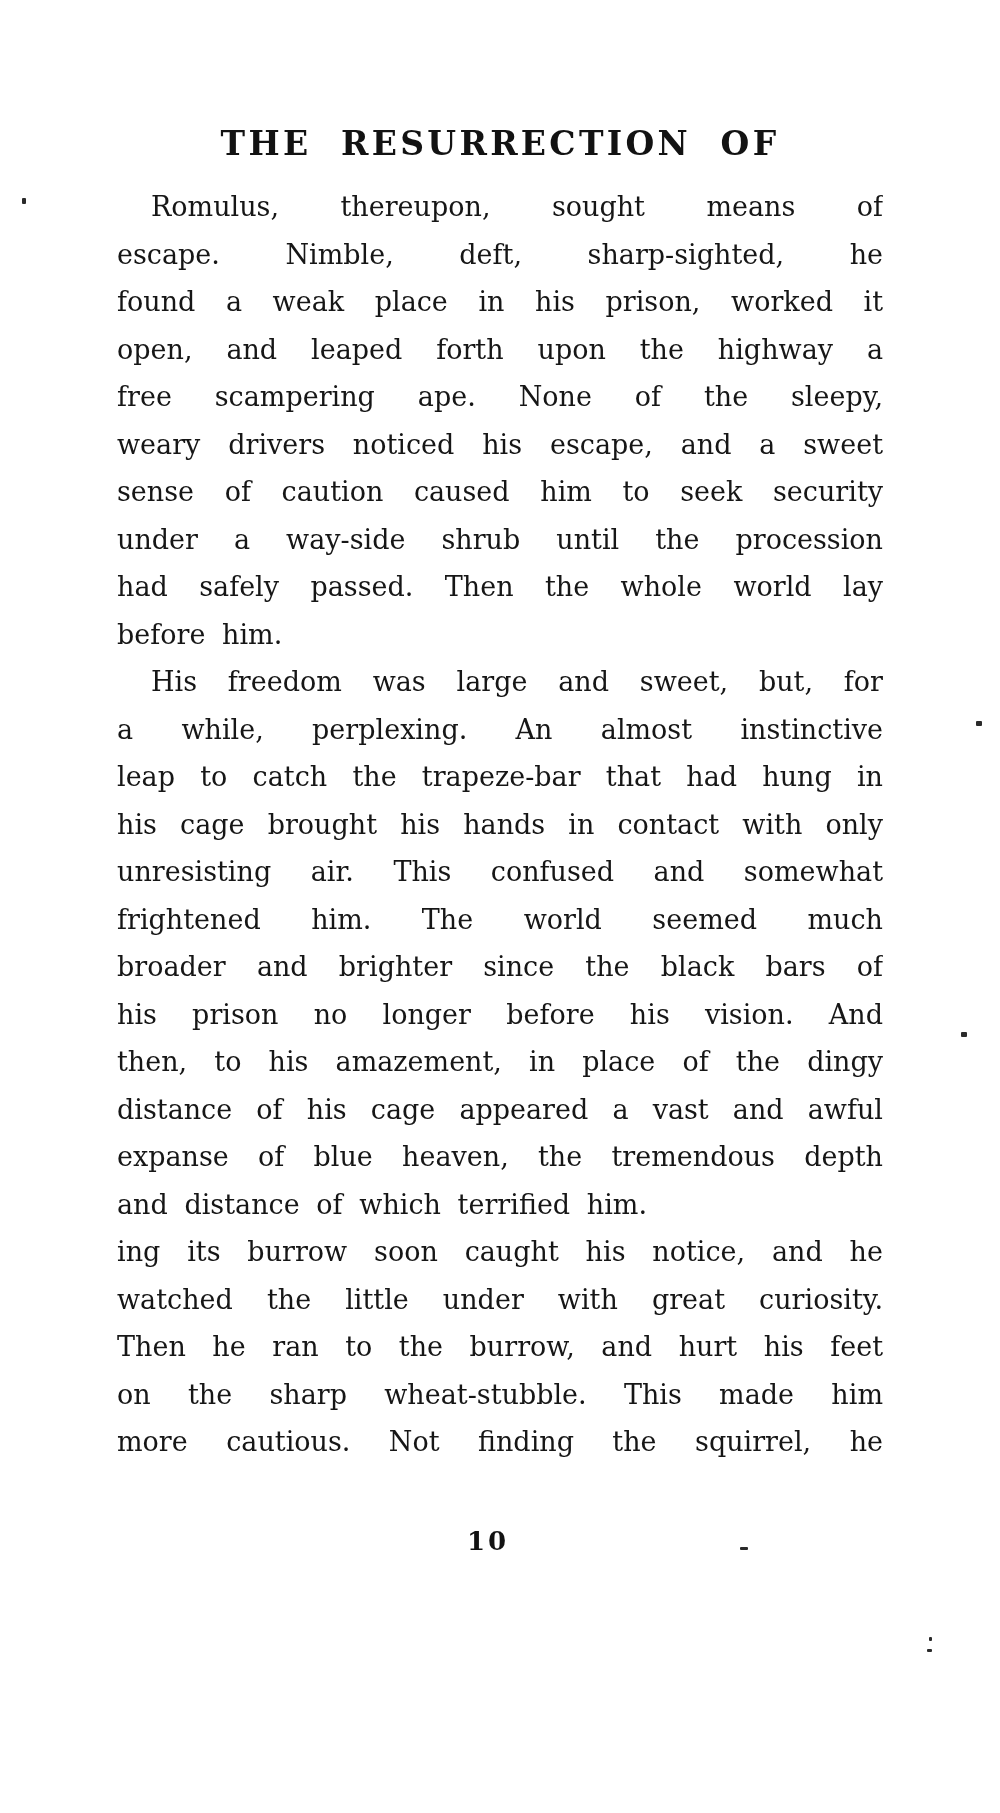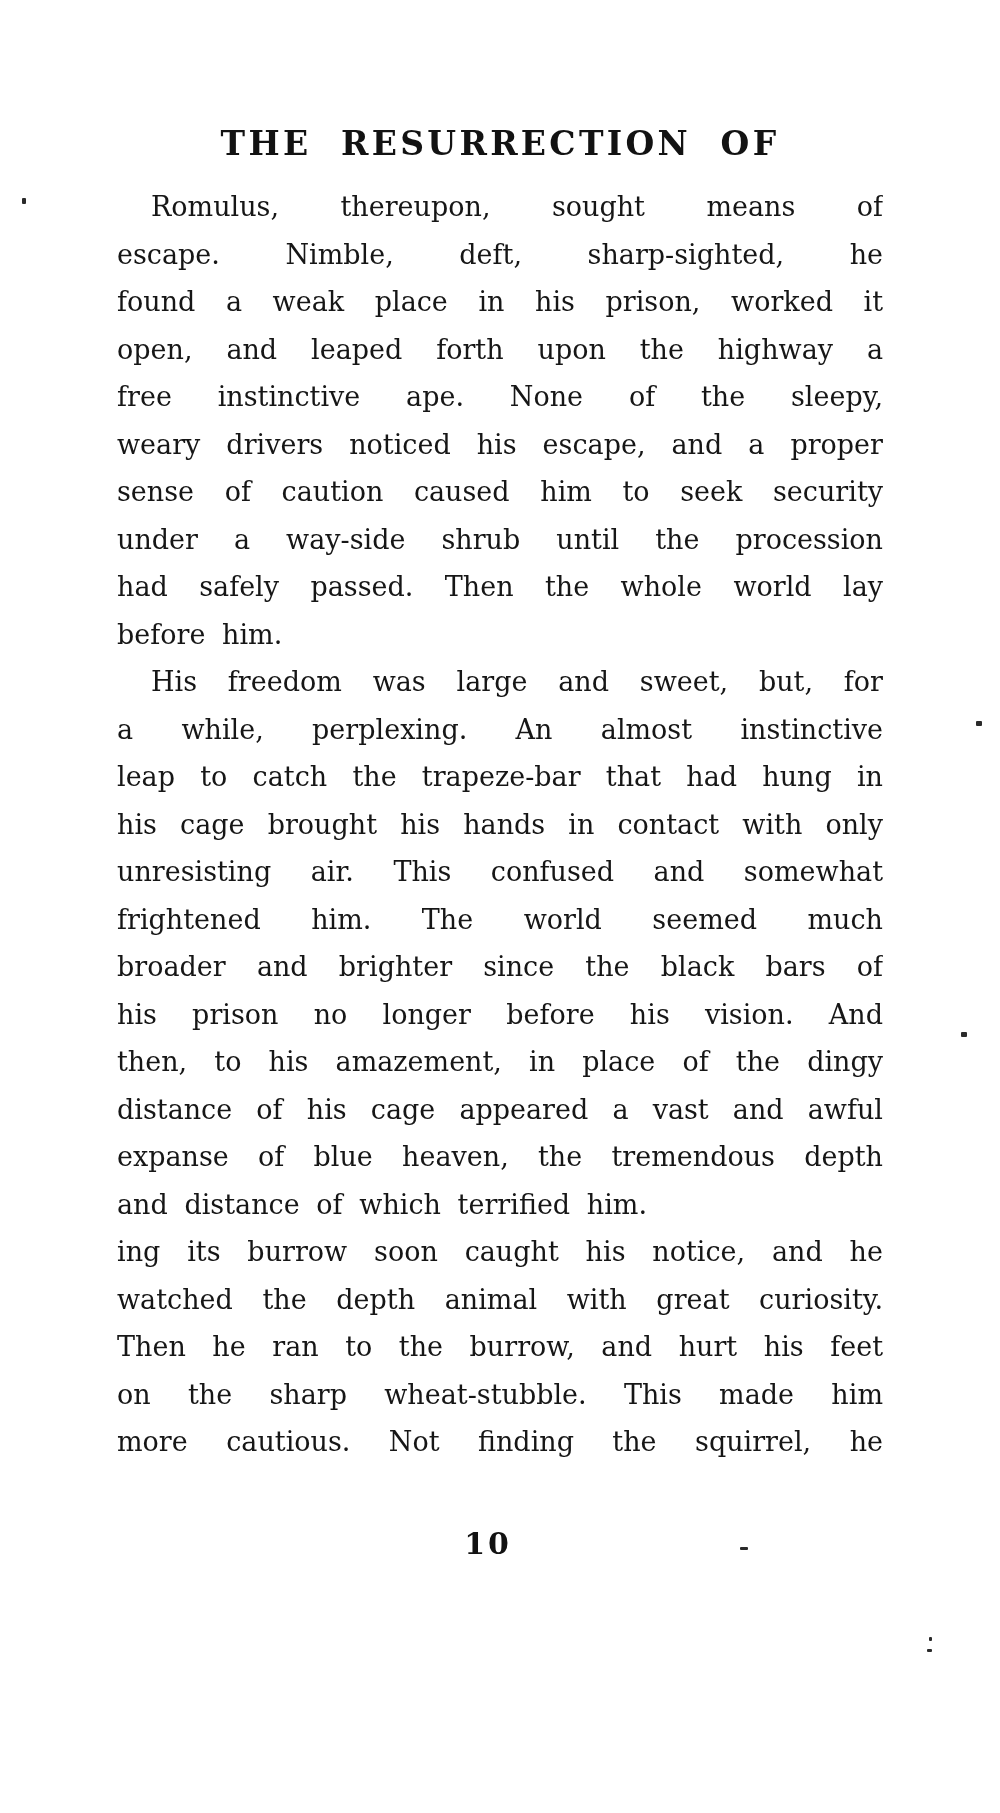--- a/index.html
+++ b/index.html
@@ -51,21 +51,21 @@
   }
   .line.indent { text-indent: 34px; }
   .line.last   { text-align-last: left; word-spacing: 0.30em; }
   
   .page-number {
     position: absolute;
     top: 1526px;
     left: 117px;
     width: 766px;
     text-align: center;
-    font-size: 30px;
+    font-size: 26px;
     font-weight: bold;
     letter-spacing: 3px;
     color: #121212;
     transform: translateX(-12px);
   }
   
   .speck {
     position: absolute;
     background: #2a2a2a;
     border-radius: 1px;
@@ -84,22 +84,22 @@
 
   <div class="running-header">THE RESURRECTION OF</div>
 
   <div class="text-block">
 
     <div class="paragraph">
       <div class="line indent">Romulus, thereupon, sought means of</div>
       <div class="line">escape. Nimble, deft, sharp-sighted, he</div>
       <div class="line">found a weak place in his prison, worked it</div>
       <div class="line">open, and leaped forth upon the highway a</div>
-      <div class="line">free instinctive ape. None of the sleepy,</div>
-      <div class="line">weary drivers noticed his escape, and a proper</div>
+      <div class="line">free scampering ape. None of the sleepy,</div>
+      <div class="line">weary drivers noticed his escape, and a sweet</div>
       <div class="line">sense of caution caused him to seek security</div>
       <div class="line">under a way-side shrub until the procession</div>
       <div class="line">had safely passed. Then the whole world lay</div>
       <div class="line last">before him.</div>
     </div>
 
     <div class="paragraph">
       <div class="line indent">His freedom was large and sweet, but, for</div>
       <div class="line">a while, perplexing. An almost instinctive</div>
       <div class="line">leap to catch the trapeze-bar that had hung in</div>
@@ -109,21 +109,21 @@
       <div class="line">broader and brighter since the black bars of</div>
       <div class="line">his prison no longer before his vision. And</div>
       <div class="line">then, to his amazement, in place of the dingy</div>
       <div class="line">distance of his cage appeared a vast and awful</div>
       <div class="line">expanse of blue heaven, the tremendous depth</div>
       <div class="line last">and distance of which terrified him.</div>
     </div>
 
     <div class="paragraph">
       <div class="line">ing its burrow soon caught his notice, and he</div>
-      <div class="line">watched the depth animal with great curiosity.</div>
+      <div class="line">watched the little under with great curiosity.</div>
       <div class="line">Then he ran to the burrow, and hurt his feet</div>
       <div class="line">on the sharp wheat-stubble. This made him</div>
       <div class="line">more cautious. Not finding the squirrel, he</div>
     </div>
 
   </div>
 
   <div class="page-number">10</div>
 
   <div class="speck speck-1"></div>

